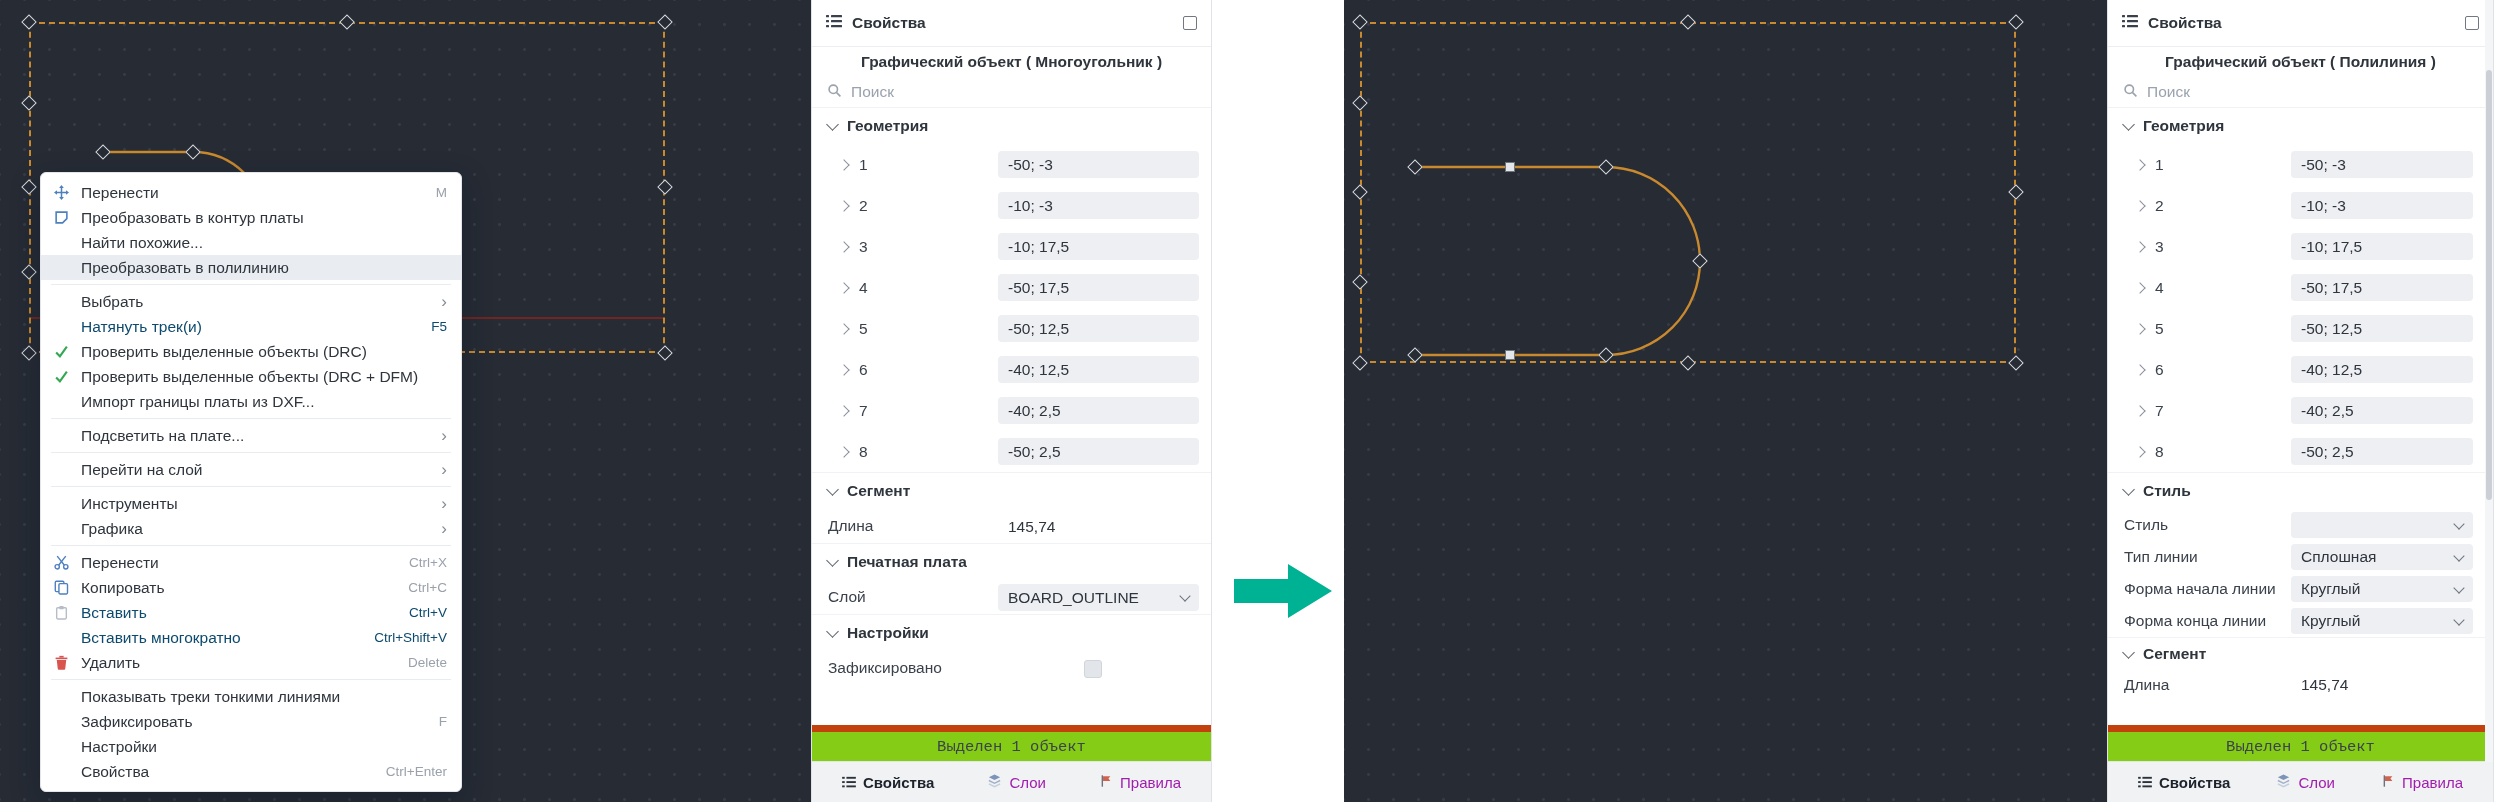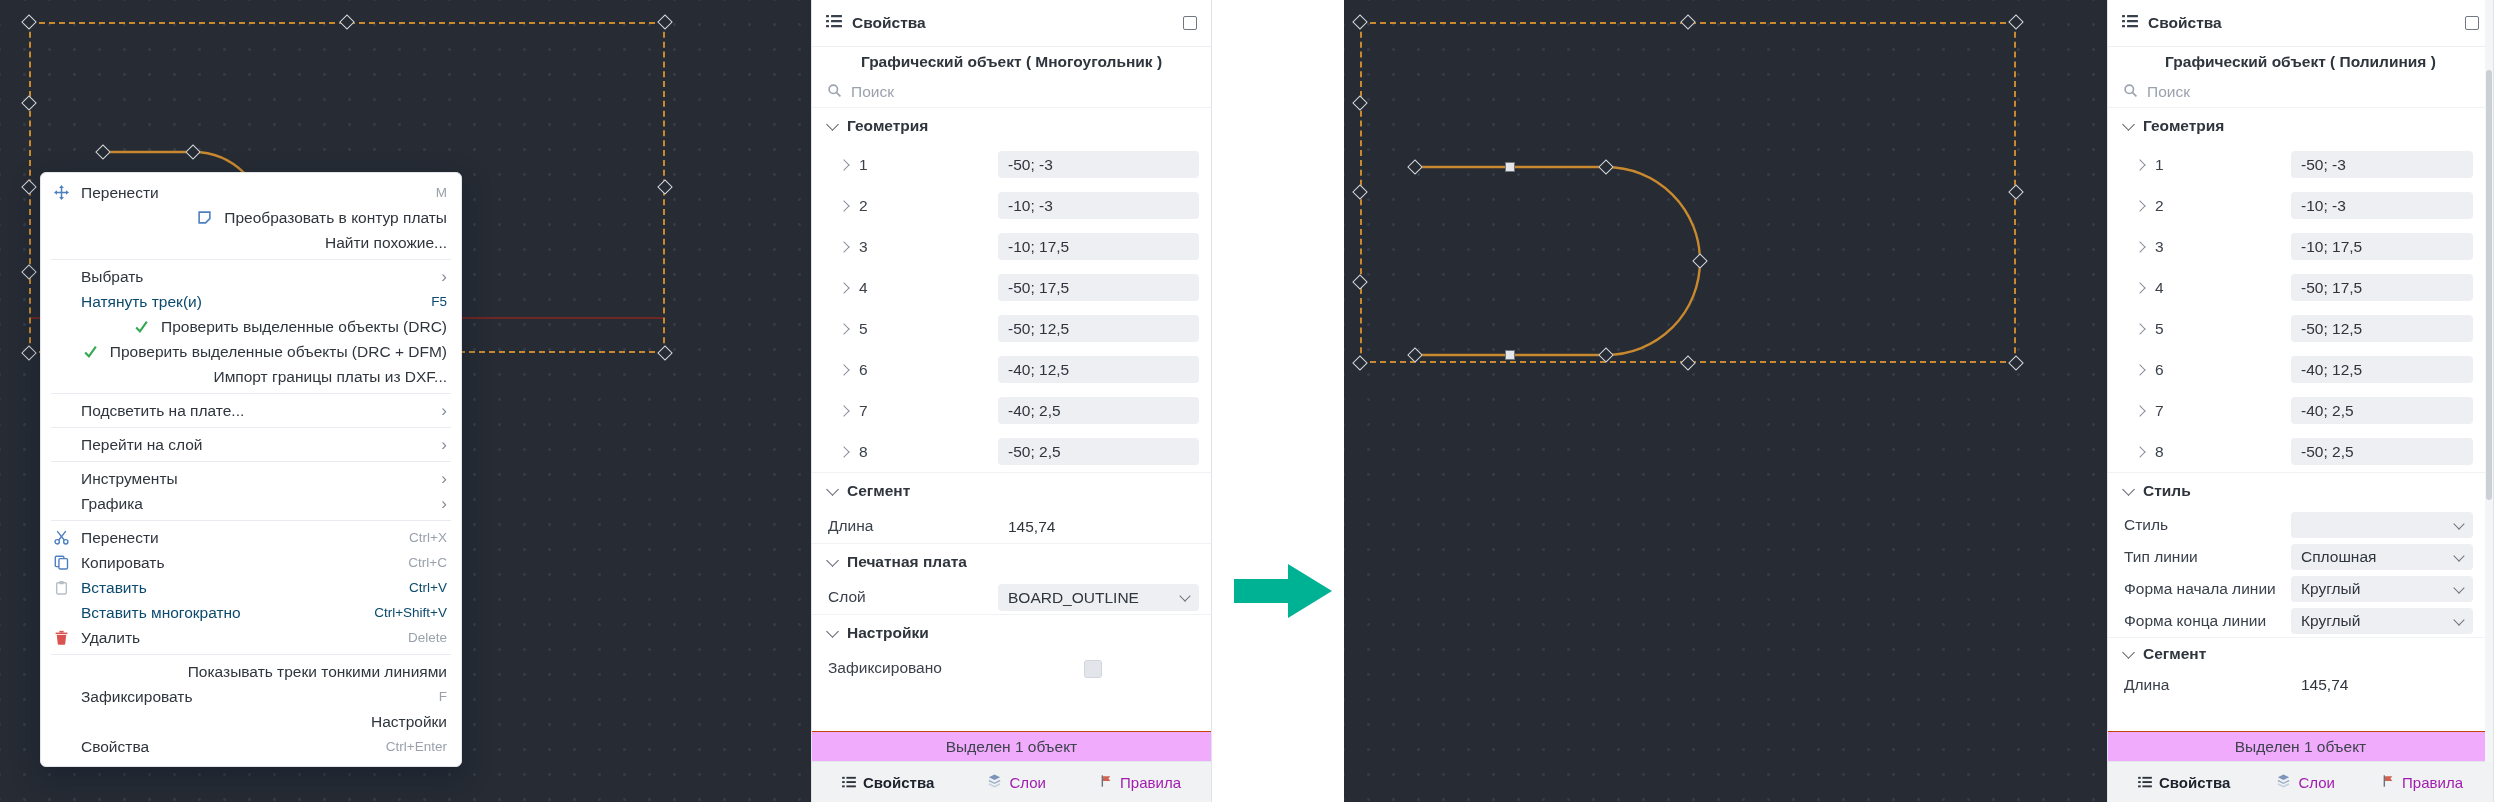--- a/index.html
+++ b/index.html
@@ -19,21 +19,21 @@
   .sq-handle{position:absolute;width:8px;height:8px;background:#e3e6ea;border:1px solid #70757c;
           transform:translate(-50%,-50%);}
   .shape-svg{position:absolute;left:0;top:0;width:100%;height:100%;}
 
   
   .arrow{position:absolute;left:1234px;top:560px;width:100px;height:62px;}
 
   
   .ctx{position:absolute;left:40px;top:172px;width:420px;background:#fff;border:1px solid #e2e5ea;
        border-radius:6px;box-shadow:0 10px 28px rgba(15,25,40,.40);padding:7px 0;font-size:15.5px;}
-  .ctx-item{display:flex;align-items:center;height:25px;padding:0 14px 0 12px;justify-content:flex-end;}
+  .ctx-item{display:flex;align-items:center;height:25px;padding:0 14px 0 12px;}
   .ctx-item .mi{width:17px;height:17px;margin-right:11px;flex:0 0 17px;display:flex;align-items:center;justify-content:center;}
   .ctx-item .lbl{white-space:nowrap;color:#2f353d;}
   .ctx-item .sc{margin-left:auto;padding-left:28px;color:#9aa1ab;font-size:13.5px;}
   .ctx-item.hl{background:#e9edf2;}
   .ctx-item.dis .lbl,.ctx-item.dis .sc{color:#0c4a6e;}
   .ctx-sep{height:1px;background:#e8ebef;margin:4px 10px;}
   .sub-arrow{margin-left:auto;padding-left:28px;color:#848b96;font-size:17px;line-height:1;}
   .sub-arrow::before{content:"\203A";}
 
   
@@ -57,21 +57,21 @@
        display:flex;align-items:center;padding:0 10px;color:#2f353d;box-sizing:border-box;}
   #panel-right .val{left:183px;right:20px;}
   .val.plain{background:transparent;}
   .dd-chev{margin-left:auto;width:7px;height:7px;border-right:1.7px solid #6e московscript757f;border-right:1.7px solid #6e757f;
            border-bottom:1.7px solid #6e757f;transform:rotate(45deg);margin-top:-3px;}
   .srow{height:32px;position:relative;display:flex;align-items:center;padding-left:16px;color:#3a414b;}
   .srow .val{top:3px;height:26px;}
   .checkbox{position:absolute;left:272px;top:12px;width:16px;height:16px;background:#e2e5ea;
             border:1px solid #d1d5db;border-radius:3px;}
   .status{position:absolute;left:0;right:0;bottom:40px;height:30px;display:flex;align-items:center;
-          justify-content:center;color:#3d434c;border-top:1px solid #c2410c;background:#f0abfc;}
+          justify-content:center;color:#3d434c;border-top:7px solid #c2410c;background:#84cc16;font-family:Liberation Mono, monospace;}
   .tabs{position:absolute;left:0;right:0;bottom:0;height:40px;background:#f0f2f4;border-top:1px solid #e2e5e9;
         display:flex;align-items:center;justify-content:space-between;padding:0 30px;font-size:15px;}
   .tab{display:flex;align-items:center;gap:7px;color:#a21caf;height:100%;}
   .tab.active{color:#1d232c;font-weight:bold;}
   .scrollbar{position:absolute;top:0;right:0;width:8px;bottom:40px;background:#f4f5f7;}
   .thumb{position:absolute;right:1px;top:70px;width:6px;height:430px;background:#ccd0d6;border-radius:3px;}
 </style>
 </head>
 <body>
 
@@ -118,20 +118,24 @@
         <span class="mi">
             <svg width="15" height="15" viewBox="0 0 14 14">
               <path d="M2 2 H12 V8 L8 12 H2 Z" fill="none" stroke="#4e80c0" stroke-width="1.5"></path>
             </svg>
           </span>
         <span class="lbl">Преобразовать в контур платы</span>
       </div>
       <div class="ctx-item">
         <span class="mi"></span>
         <span class="lbl">Найти похожие...</span>
+      </div>
+      <div class="ctx-item hl">
+        <span class="mi"></span>
+        <span class="lbl">Преобразовать в полилинию</span>
       </div>
       <div class="ctx-sep"></div>
       <div class="ctx-item">
         <span class="mi"></span>
         <span class="lbl">Выбрать</span>
         <span class="sub-arrow"></span>
       </div>
       <div class="ctx-item dis">
         <span class="mi"></span>
         <span class="lbl">Натянуть трек(и)</span>

